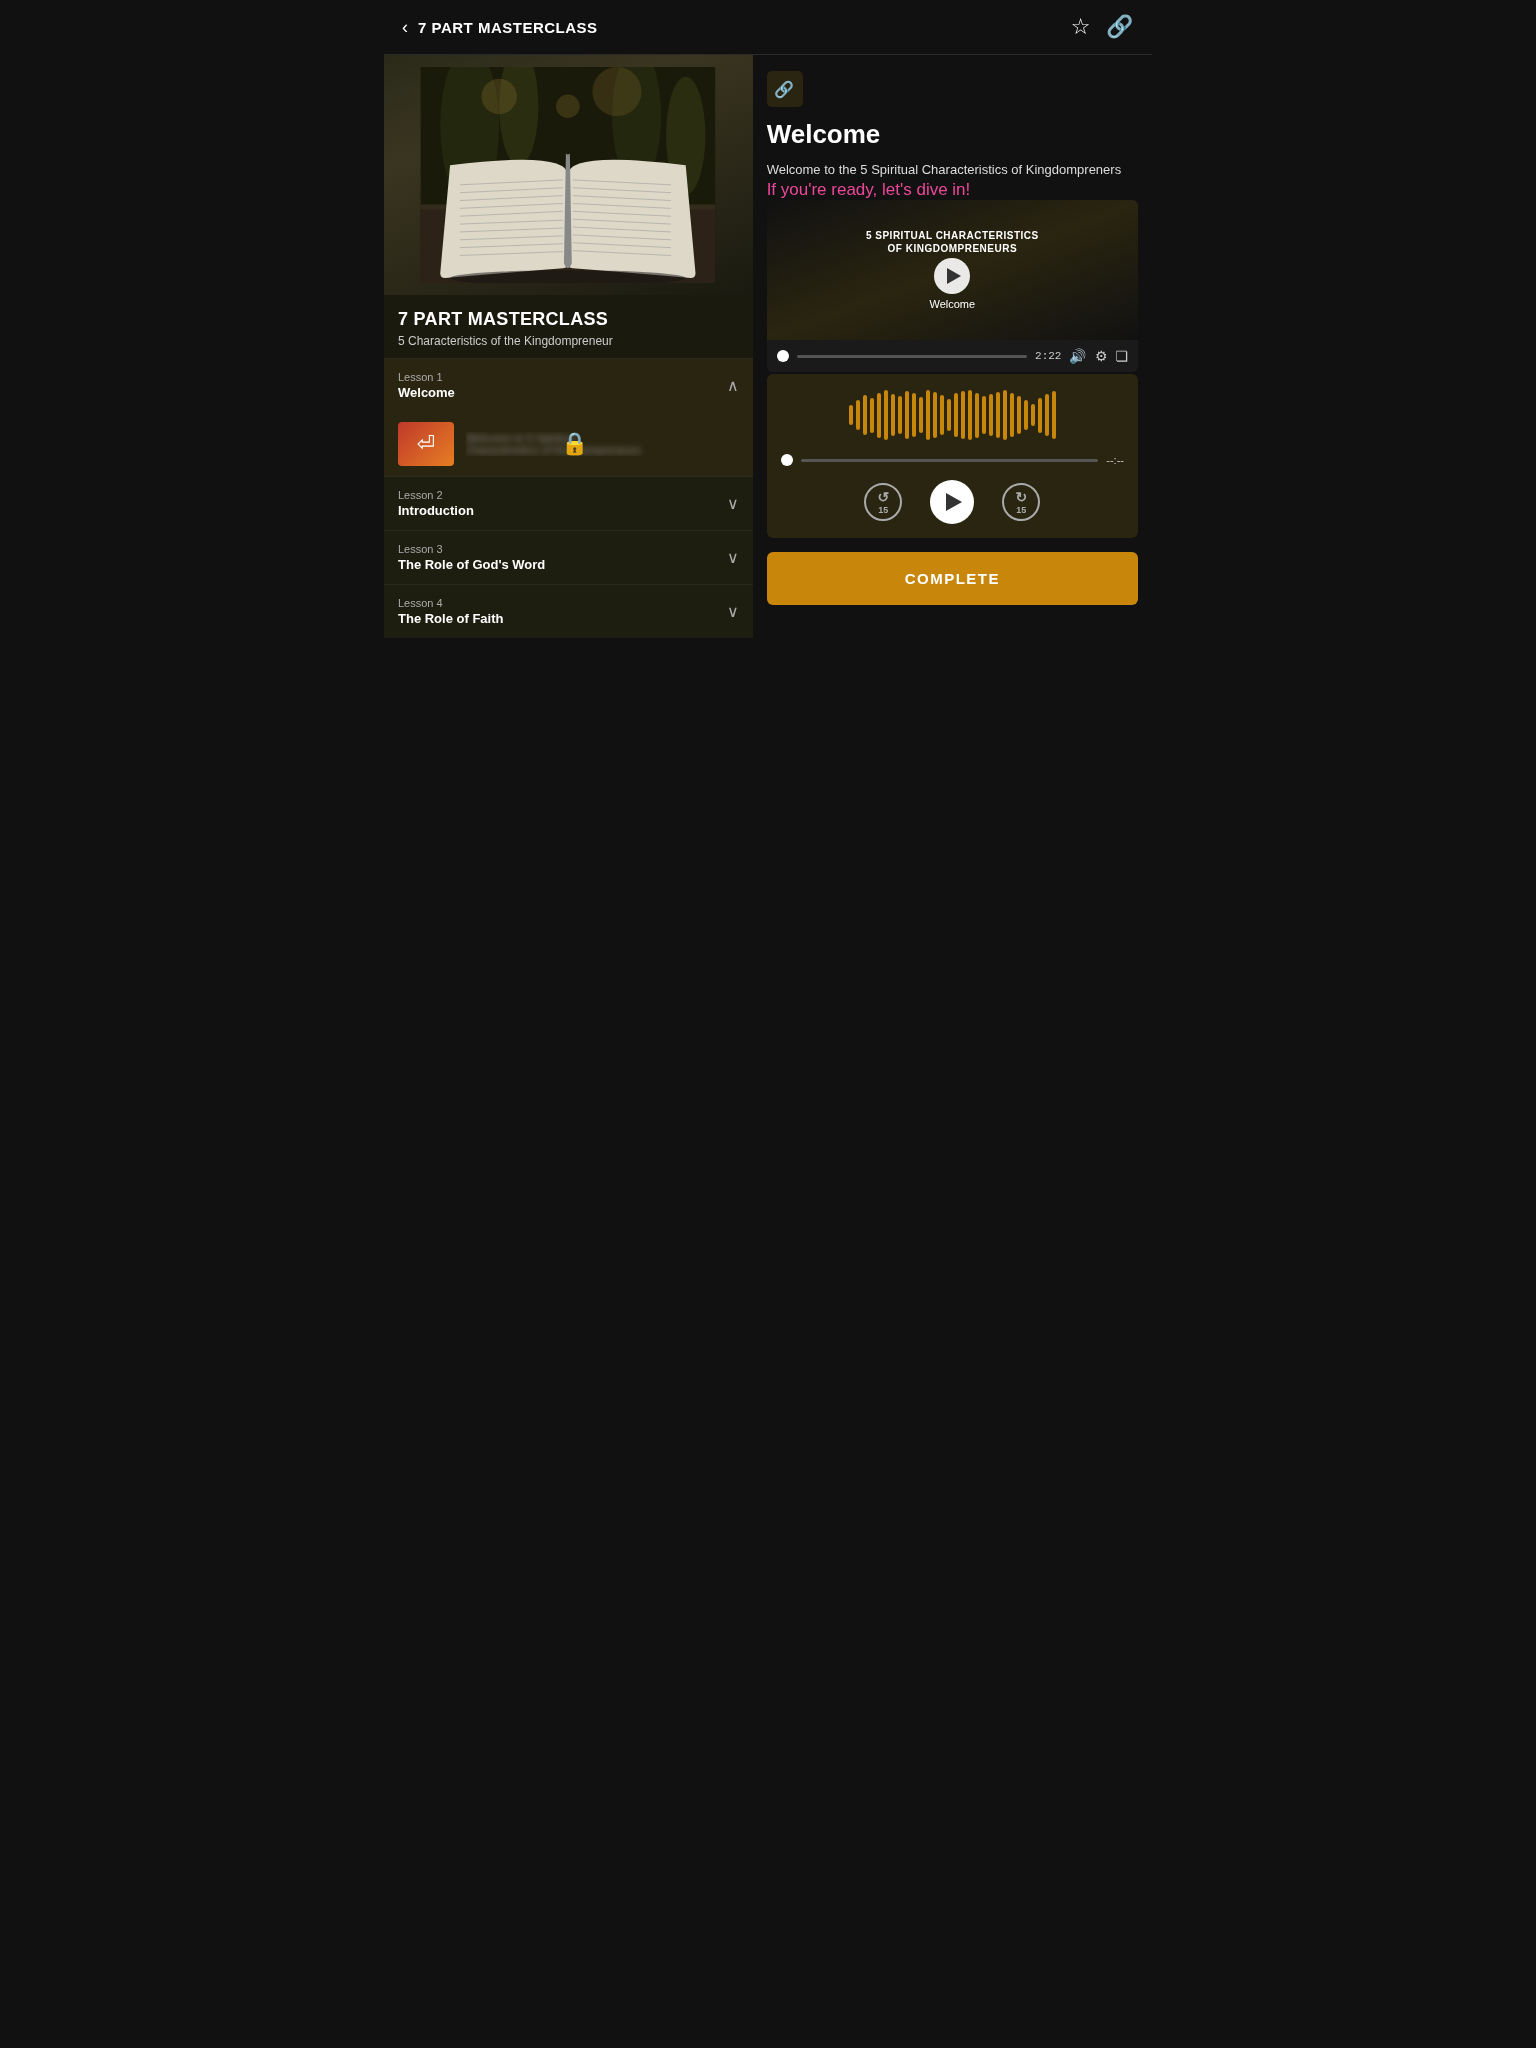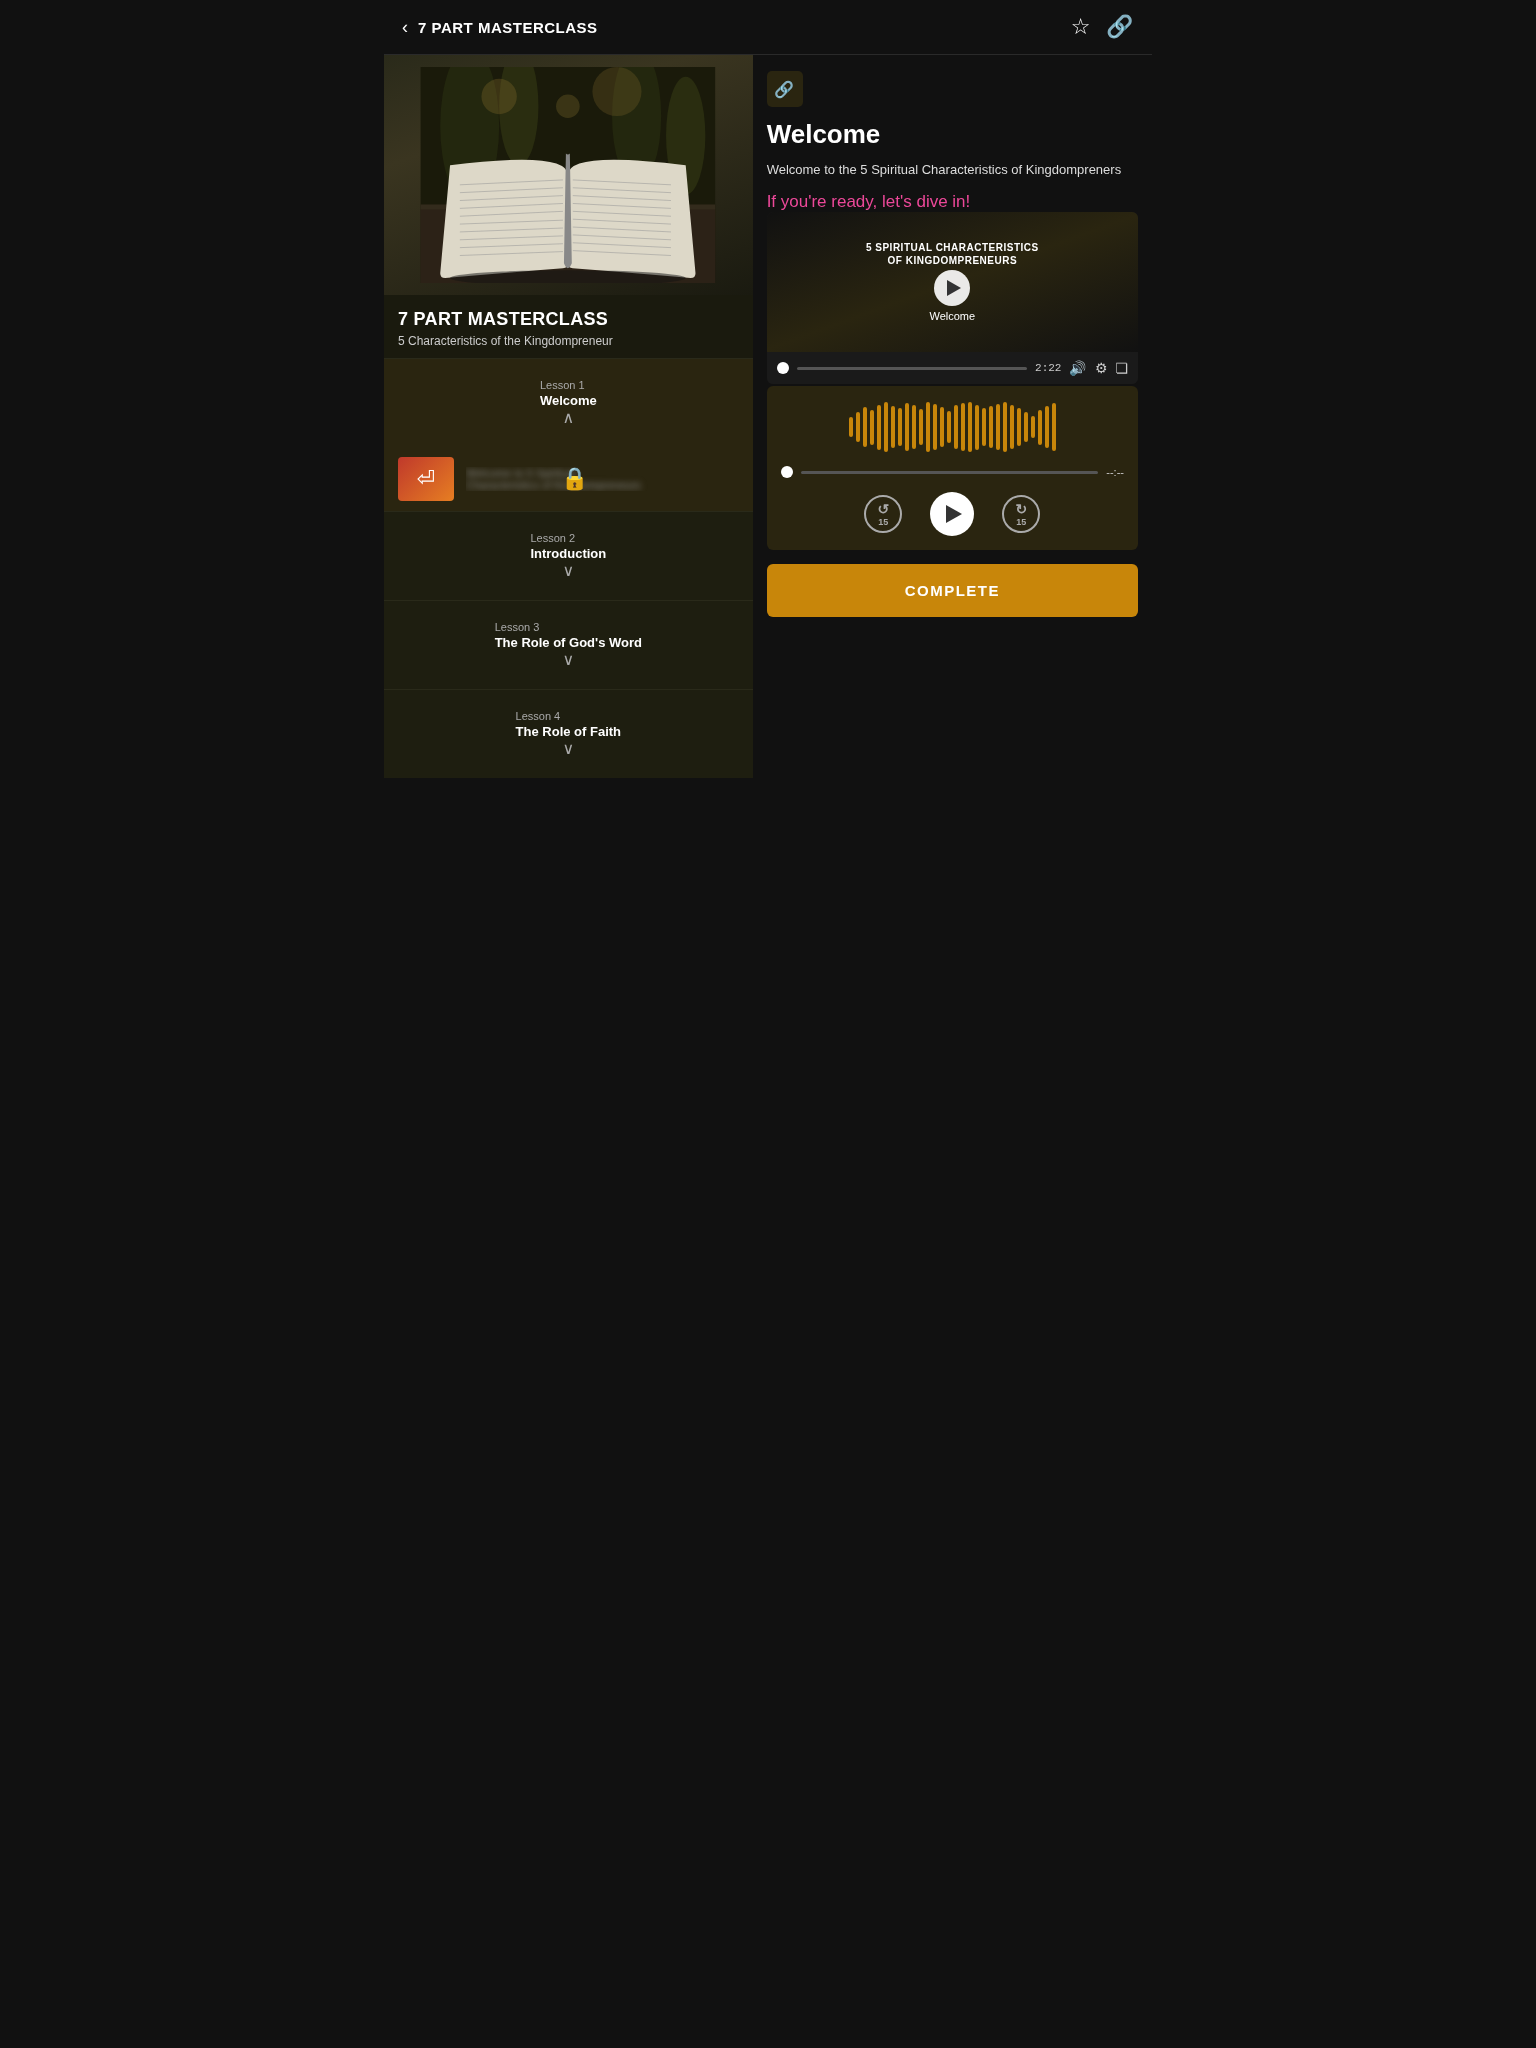--- a/index.html
+++ b/index.html
@@ -92,23 +92,22 @@
       background: #111;
     }
     .lesson-item {
       border-top: 1px solid #2a2a1a;
       background: #1e1e10;
     }
     .lesson-header {
       display: flex;
       align-items: center;
       justify-content: space-between;
-      padding: 20px 14px;
+      padding: 12px 14px;
       cursor: pointer;
-      flex-direction: column;
     }
     .lesson-label {
       font-size: 11px;
       color: #aaa;
       margin-bottom: 2px;
     }
     .lesson-name {
       font-size: 13px;
       font-weight: 700;
       color: #fff;
@@ -189,21 +188,20 @@
       font-size: 26px;
       font-weight: 800;
       color: #fff;
       margin-bottom: 10px;
     }
 
     .welcome-desc {
       font-size: 13px;
       color: #ddd;
       line-height: 1.55;
-      margin-bottom: 12px;
     }
 
     .welcome-desc2 {
       font-size: 13px;
       color: #ddd;
       line-height: 1.55;
       margin-bottom: 8px;
     }
 
     .welcome-cta {

